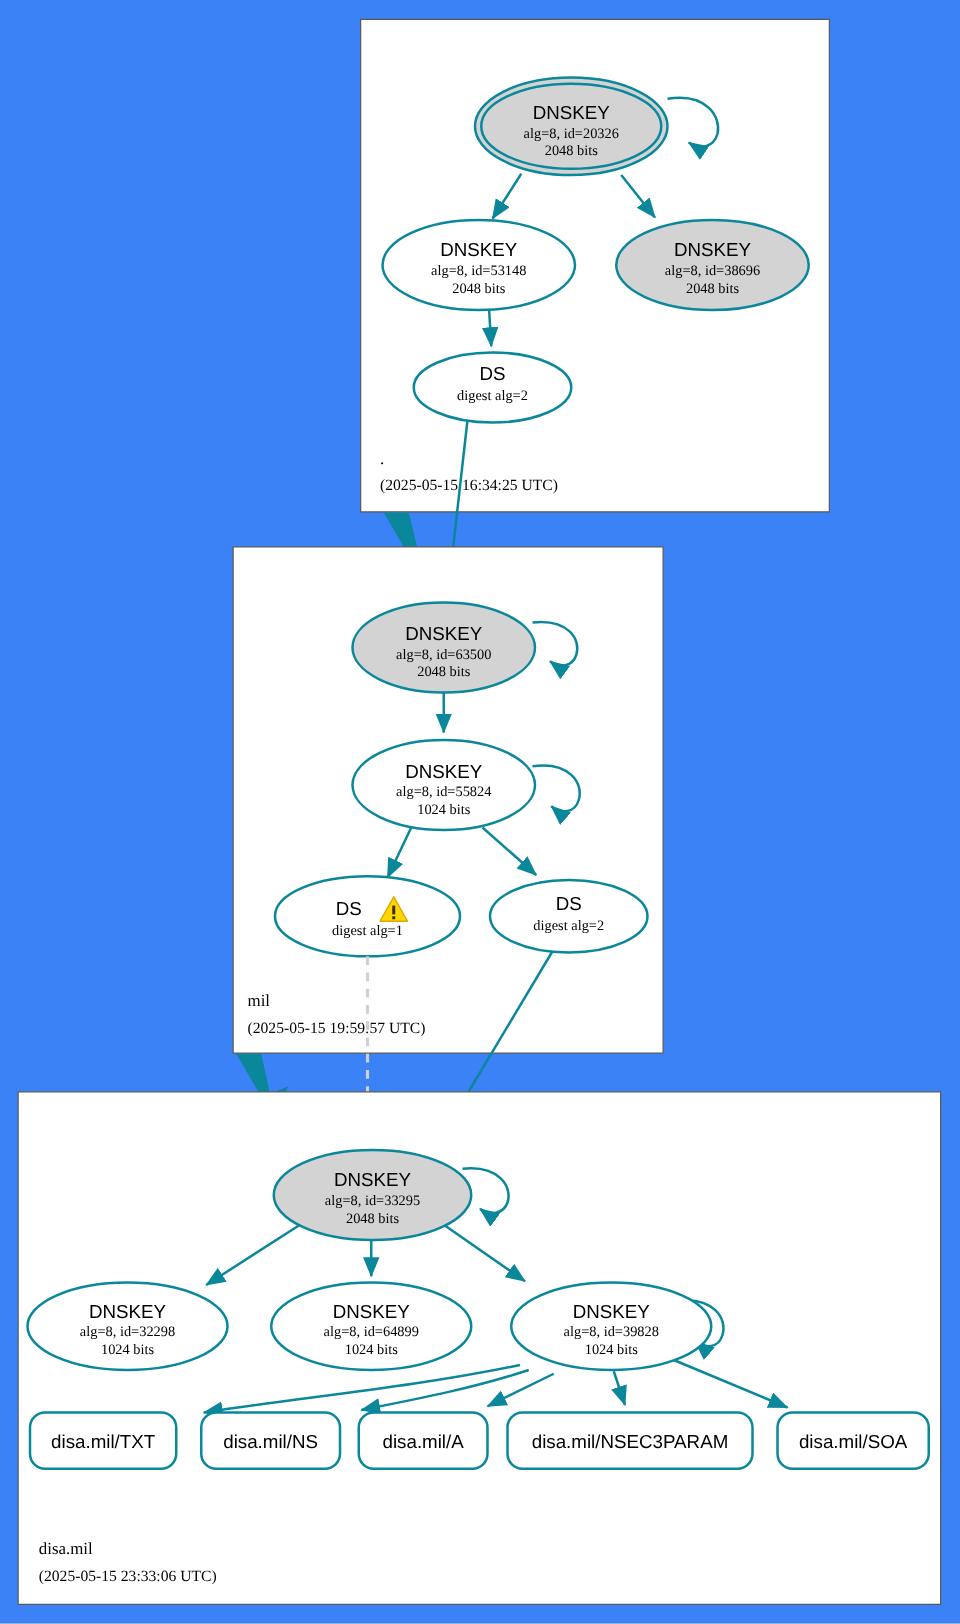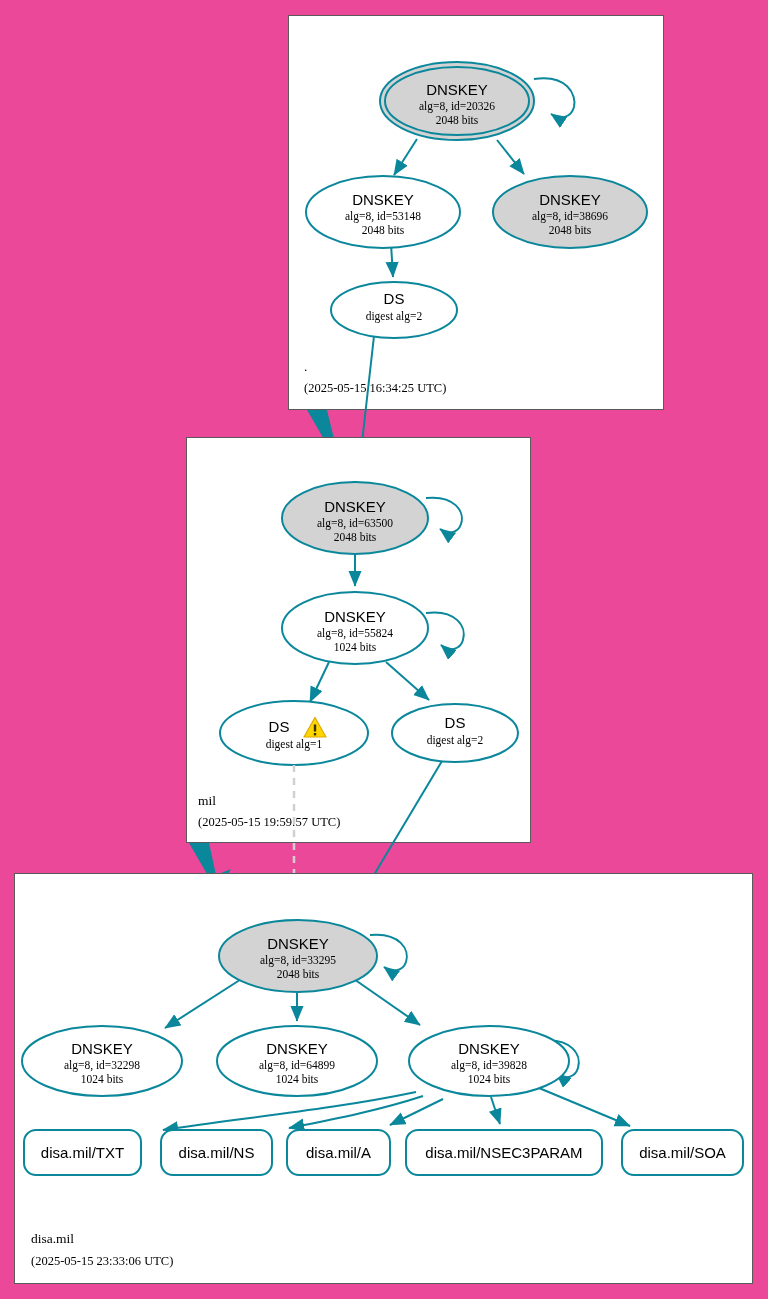--- a/index.html
+++ b/index.html
@@ -4,21 +4,21 @@
 <style>
   html, body {
     margin: 0;
     padding: 0;
     background: #ffffff;
   }
   #page {
     position: relative;
     width: 768px;
     height: 1299px;
-    background: #ec4899;
+    background: #3b82f6;
     font-family: "Liberation Sans", sans-serif;
     overflow: hidden;
   }
   svg.diagram {
     display: block;
     width: 768px;
     height: 1299px;
   }
   .node-title {
     font-family: "Liberation Sans", sans-serif;

